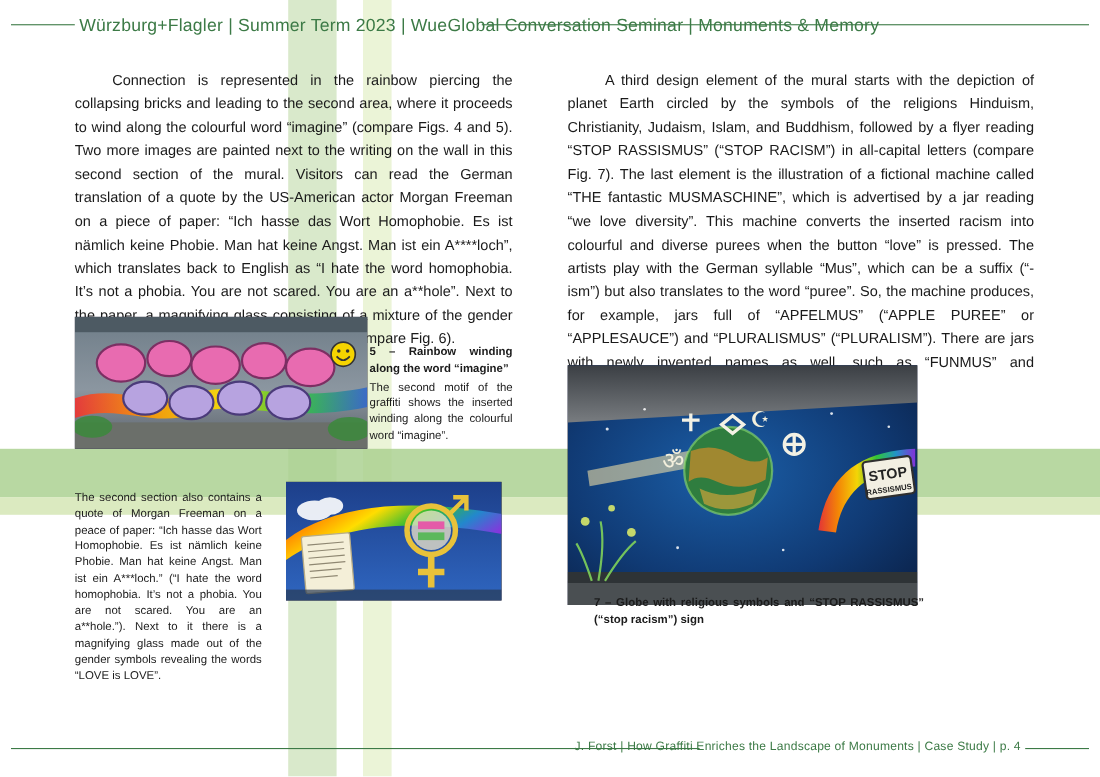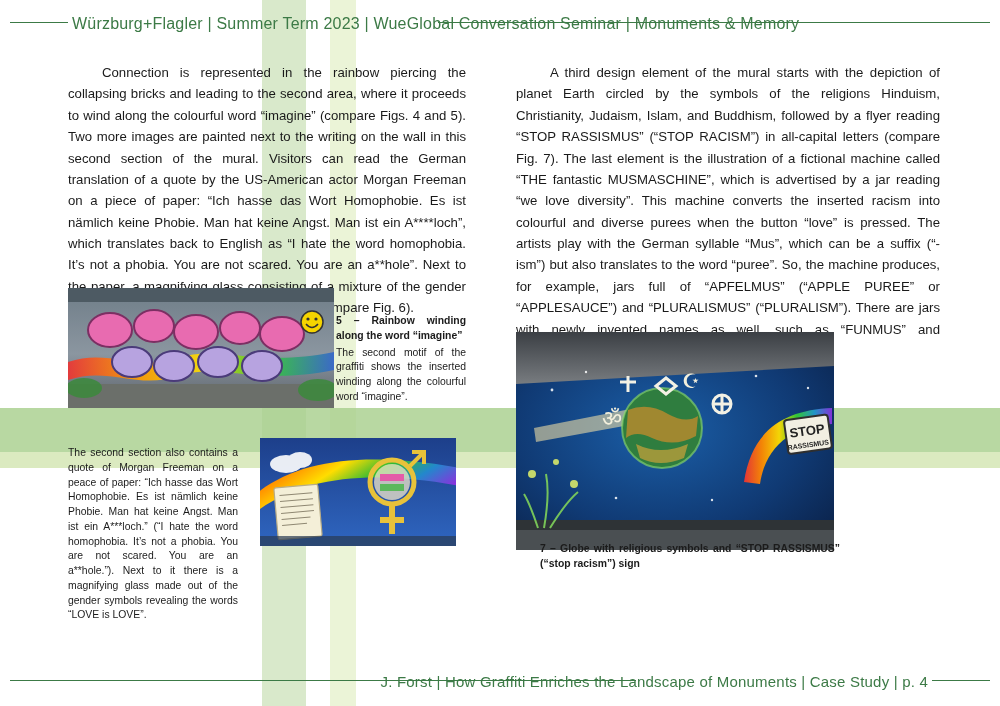--- a/index.html
+++ b/index.html
@@ -106,21 +106,21 @@
     left: 10px;
     top: 10px;
     width: 626px;
     height: 1px;
     background: #3c7a46;
   }
   .footer-text {
     position: absolute;
     right: 72px;
     top: 3px;
-    font-size: 15px;
+    font-size: 11px;
     color: #3c7a46;
     letter-spacing: 0.2px;
     white-space: nowrap;
     text-align: right;
   }
   .footer-rule-right {
     position: absolute;
     right: 10px;
     top: 10px;
     width: 58px;

